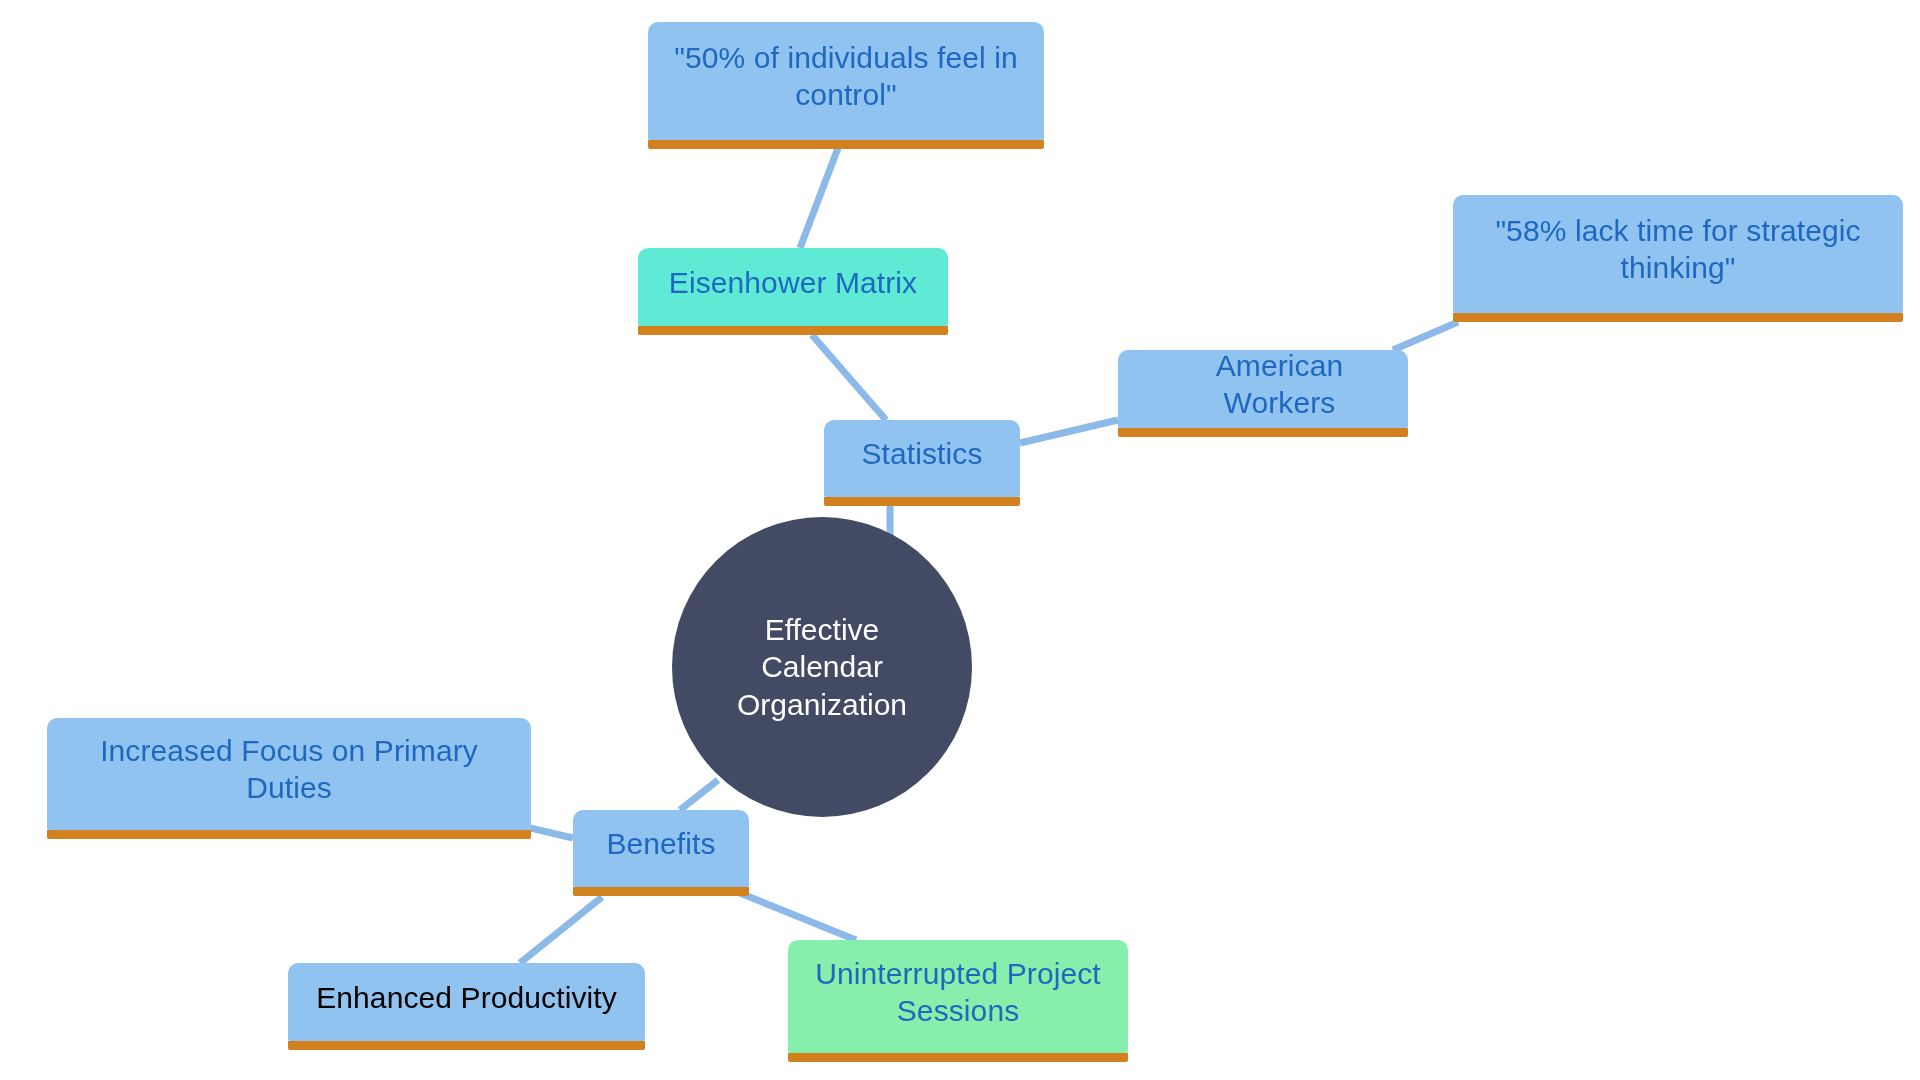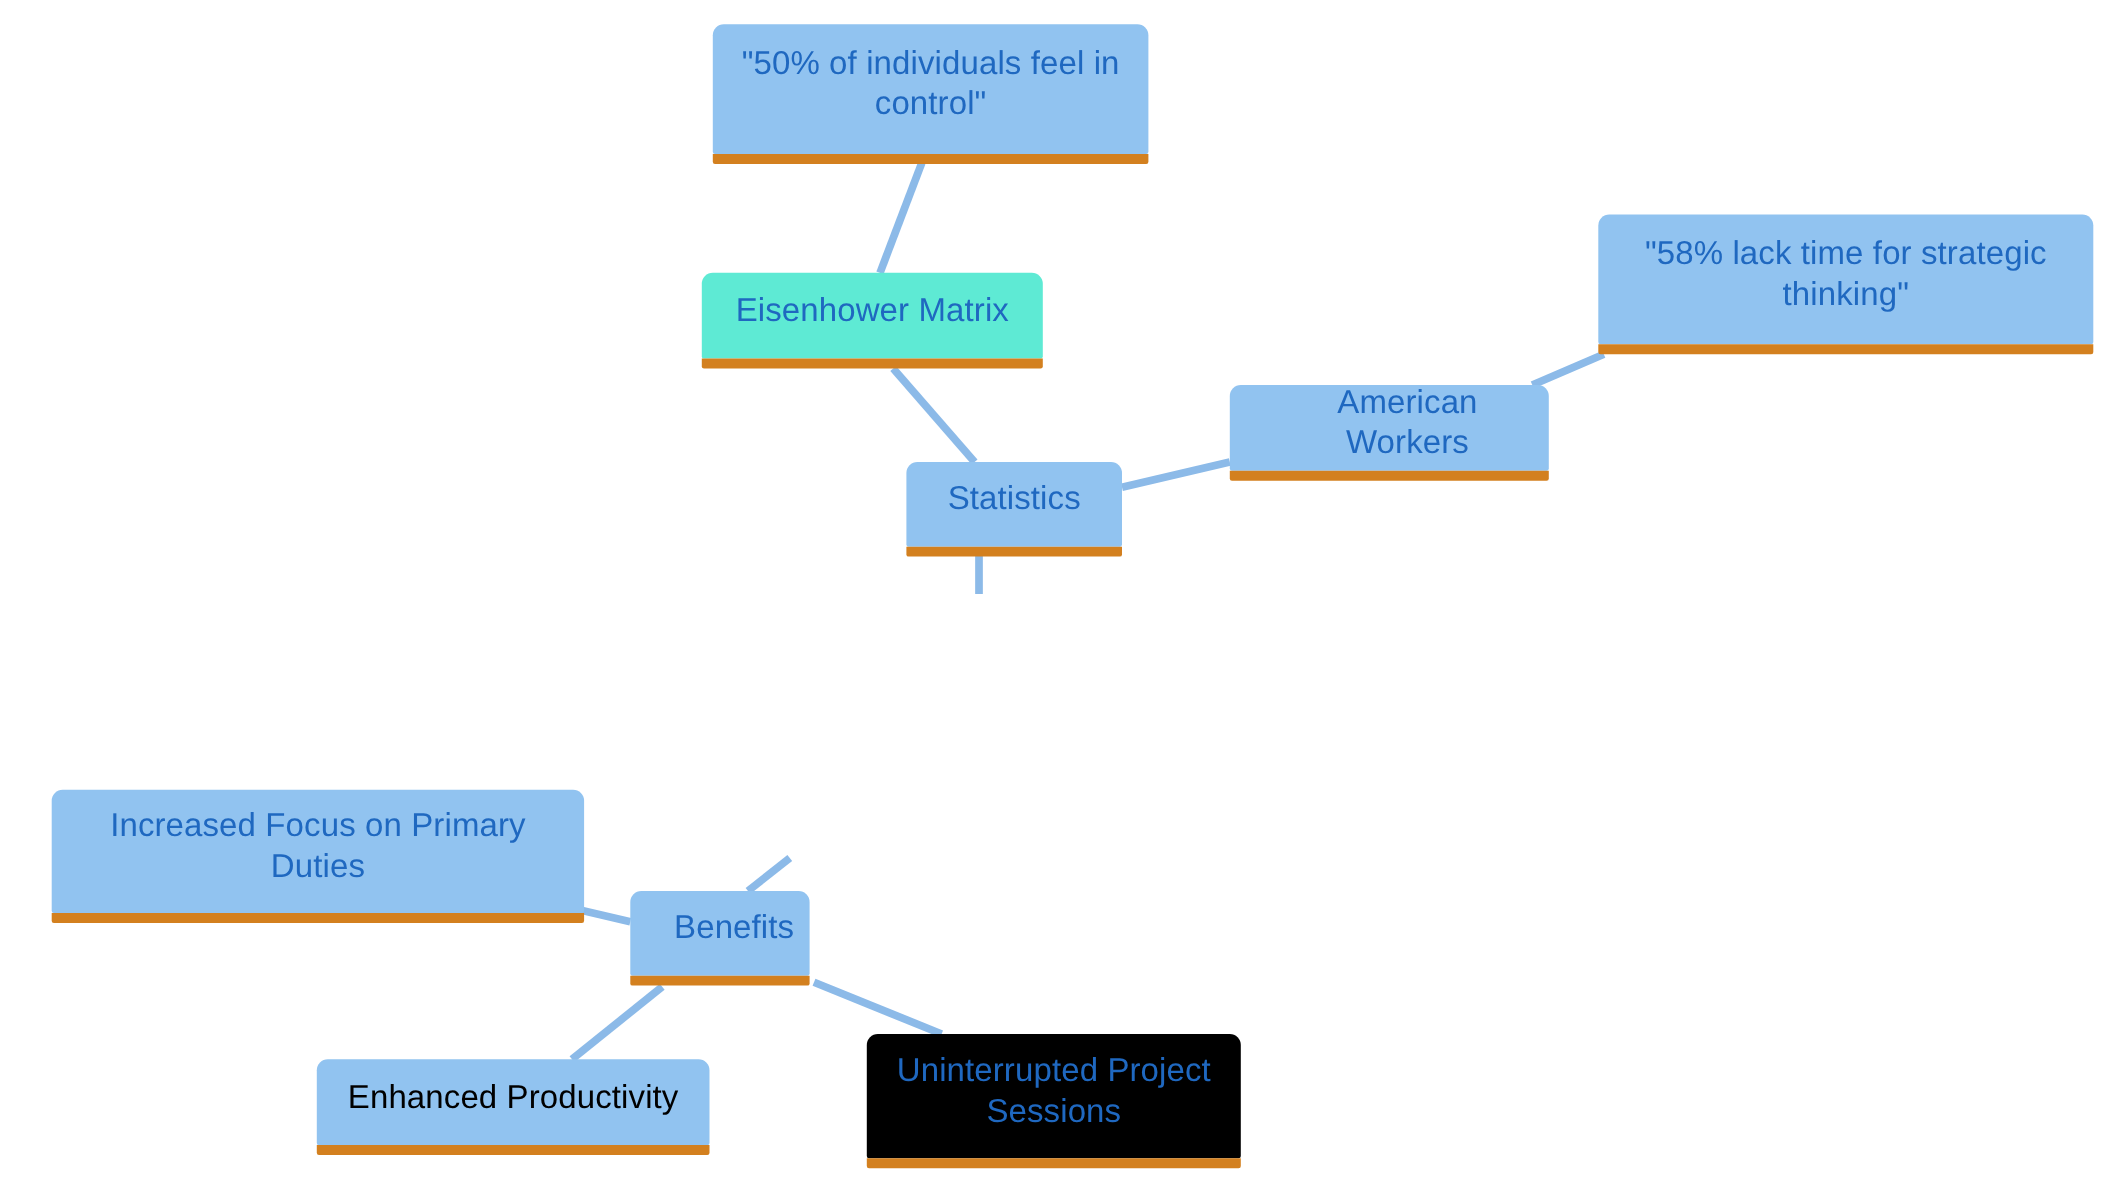--- a/index.html
+++ b/index.html
@@ -83,20 +83,23 @@
       <line x1="812" y1="335" x2="886" y2="420" stroke="#8cbae8" stroke-width="7" stroke-linecap="butt"></line>
       <line x1="890" y1="505" x2="890" y2="540" stroke="#8cbae8" stroke-width="7" stroke-linecap="butt"></line>
       <line x1="1020" y1="443" x2="1118" y2="420" stroke="#8cbae8" stroke-width="7" stroke-linecap="butt"></line>
       <line x1="1393" y1="350" x2="1458" y2="322" stroke="#8cbae8" stroke-width="7" stroke-linecap="butt"></line>
       <line x1="718" y1="780" x2="680" y2="810" stroke="#8cbae8" stroke-width="7" stroke-linecap="butt"></line>
       <line x1="573" y1="838" x2="462" y2="812" stroke="#8cbae8" stroke-width="7" stroke-linecap="butt"></line>
       <line x1="602" y1="897" x2="520" y2="963" stroke="#8cbae8" stroke-width="7" stroke-linecap="butt"></line>
       <line x1="740" y1="893" x2="856" y2="940" stroke="#8cbae8" stroke-width="7" stroke-linecap="butt"></line>
     </svg>
 
+  <div class="root" style="left: 672px; top: 517px; width: 300px; height: 300px; background: rgb(67, 74, 100); color: rgb(255, 255, 255);">
+    <span class="node-label">Effective Calendar Organization</span>
+  </div>
 
   <div class="node" style="left: 648px; top: 22px; width: 396px; height: 118px; background: rgb(145, 195, 240); color: rgb(31, 104, 192);">
     <span class="node-label">"50% of individuals feel in control"</span>
   </div>
 
   <div class="node" style="left: 638px; top: 248px; width: 310px; height: 78px; background: #5eead4; color: rgb(31, 104, 192);">
     <span class="node-label">Eisenhower Matrix</span>
   </div>
 
   <div class="node" style="left: 824px; top: 420px; width: 196px; height: 77px; background: rgb(145, 195, 240); color: rgb(31, 104, 192);">
@@ -104,29 +107,29 @@
   </div>
 
   <div class="node" style="left: 1118px; top: 350px; width: 290px; height: 78px; background: rgb(145, 195, 240); color: rgb(31, 104, 192); padding-left: 47px;">
     <span class="node-label">American Workers</span>
   </div>
 
   <div class="node" style="left: 1453px; top: 195px; width: 450px; height: 118px; background: rgb(145, 195, 240); color: rgb(31, 104, 192);">
     <span class="node-label">"58% lack time for strategic thinking"</span>
   </div>
 
-  <div class="node" style="left: 573px; top: 810px; width: 163px; height: 77px; background: rgb(145, 195, 240); color: rgb(31, 104, 192); text-align: right;">
+  <div class="node" style="left: 573px; top: 810px; width: 176px; height: 77px; background: rgb(145, 195, 240); color: rgb(31, 104, 192);">
     <span class="node-label">Benefits</span>
   </div>
 
   <div class="node" style="left: 47px; top: 718px; width: 484px; height: 112px; background: rgb(145, 195, 240); color: rgb(31, 104, 192);">
     <span class="node-label">Increased Focus on Primary Duties</span>
   </div>
 
   <div class="node" style="left: 288px; top: 963px; width: 357px; height: 78px; background: rgb(145, 195, 240); color: #000000;">
     <span class="node-label">Enhanced Productivity</span>
   </div>
 
-  <div class="node" style="left: 788px; top: 940px; width: 340px; height: 113px; background: #000000; color: rgb(31, 104, 192);">
+  <div class="node" style="left: 788px; top: 940px; width: 340px; height: 113px; background: #86efac; color: rgb(31, 104, 192);">
     <span class="node-label">Uninterrupted Project Sessions</span>
   </div>
 
 </div>
 
 </body></html>

